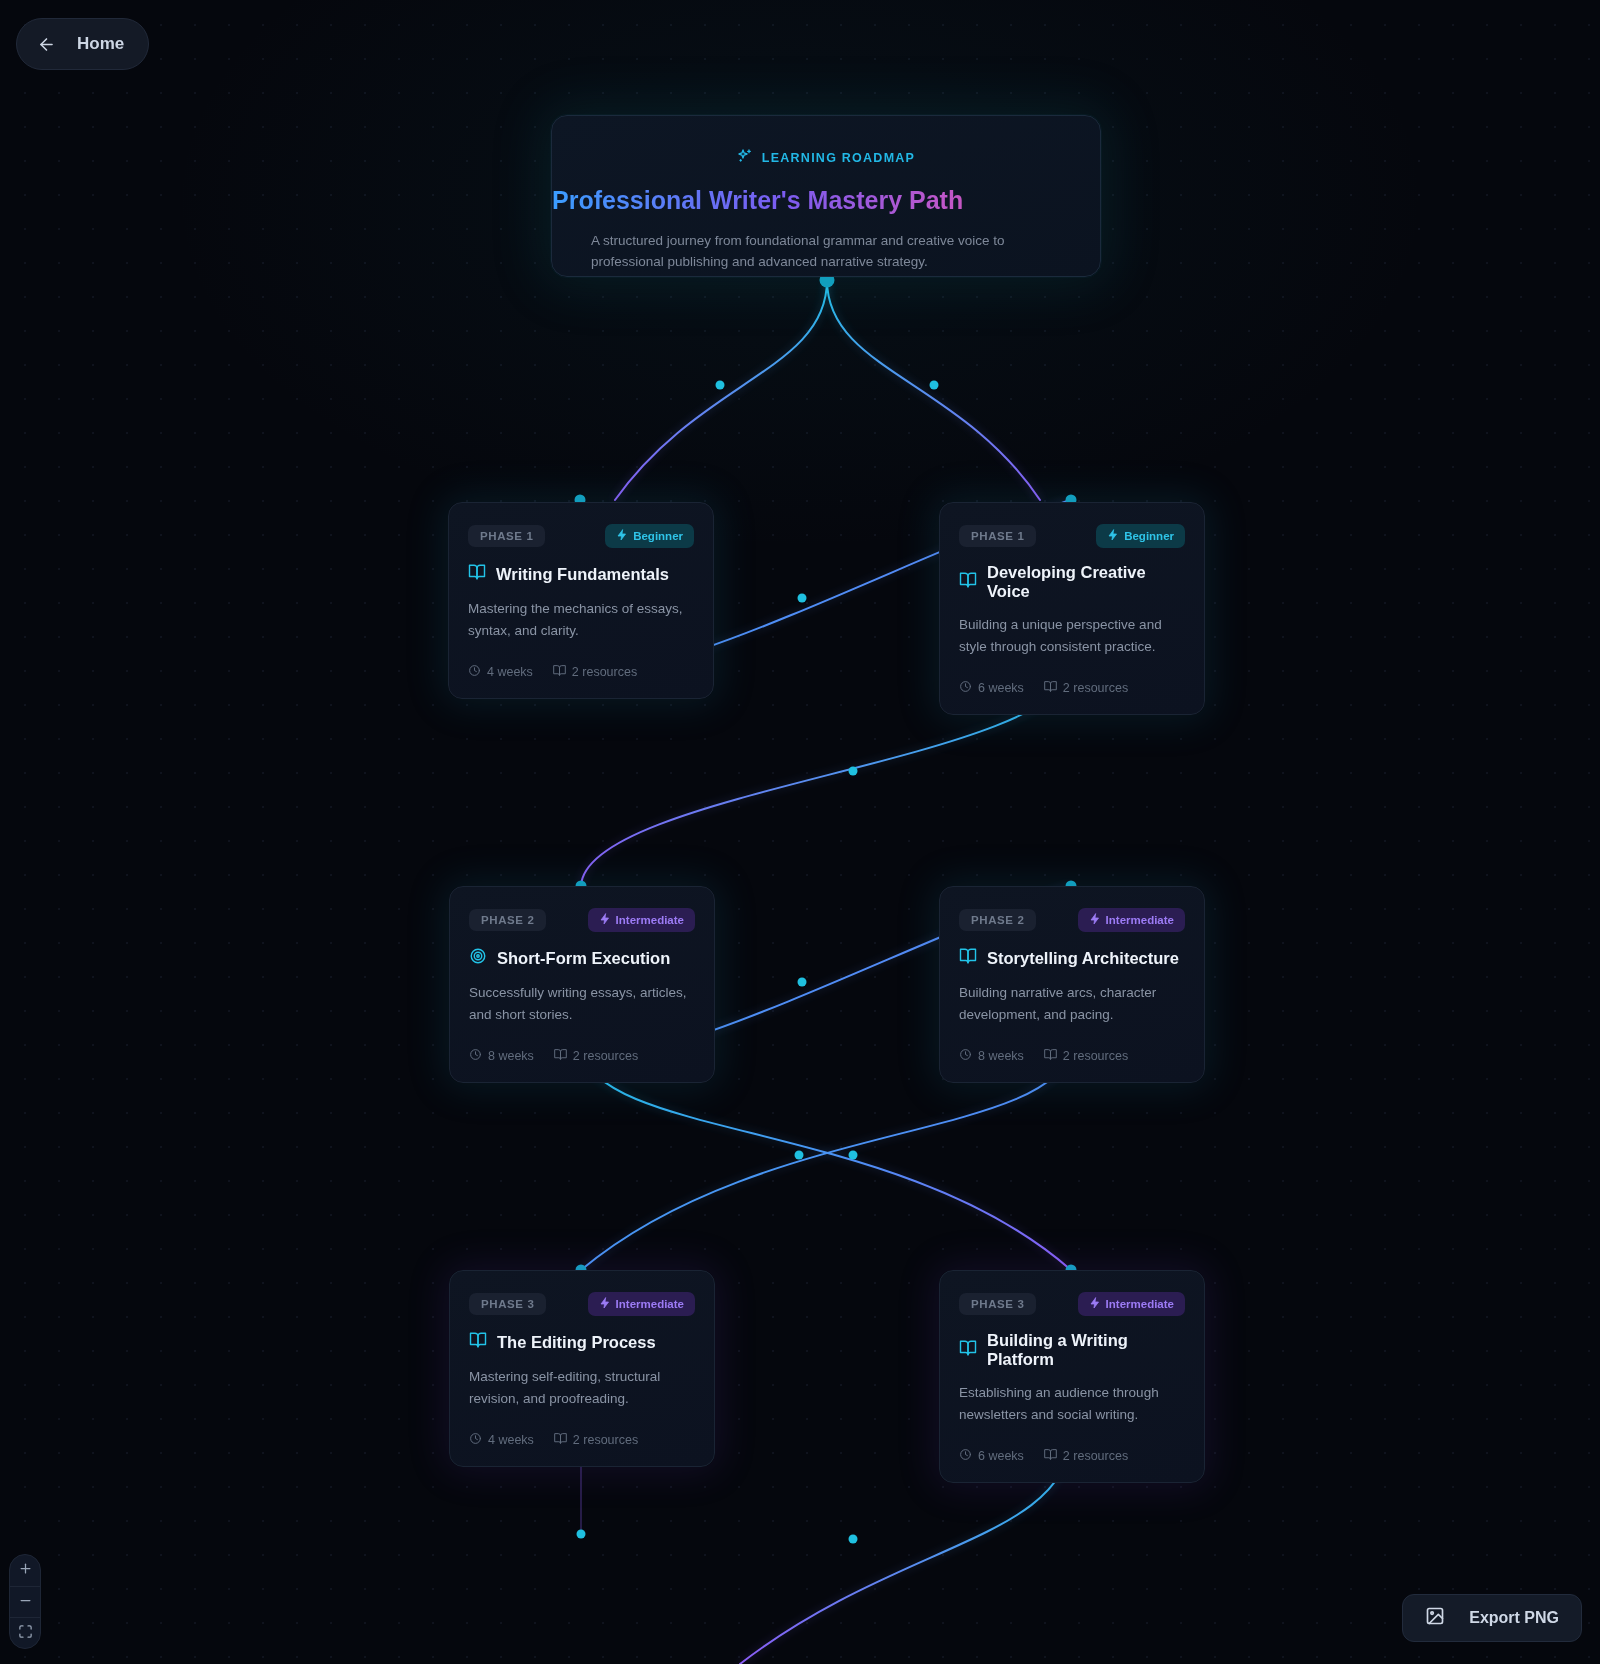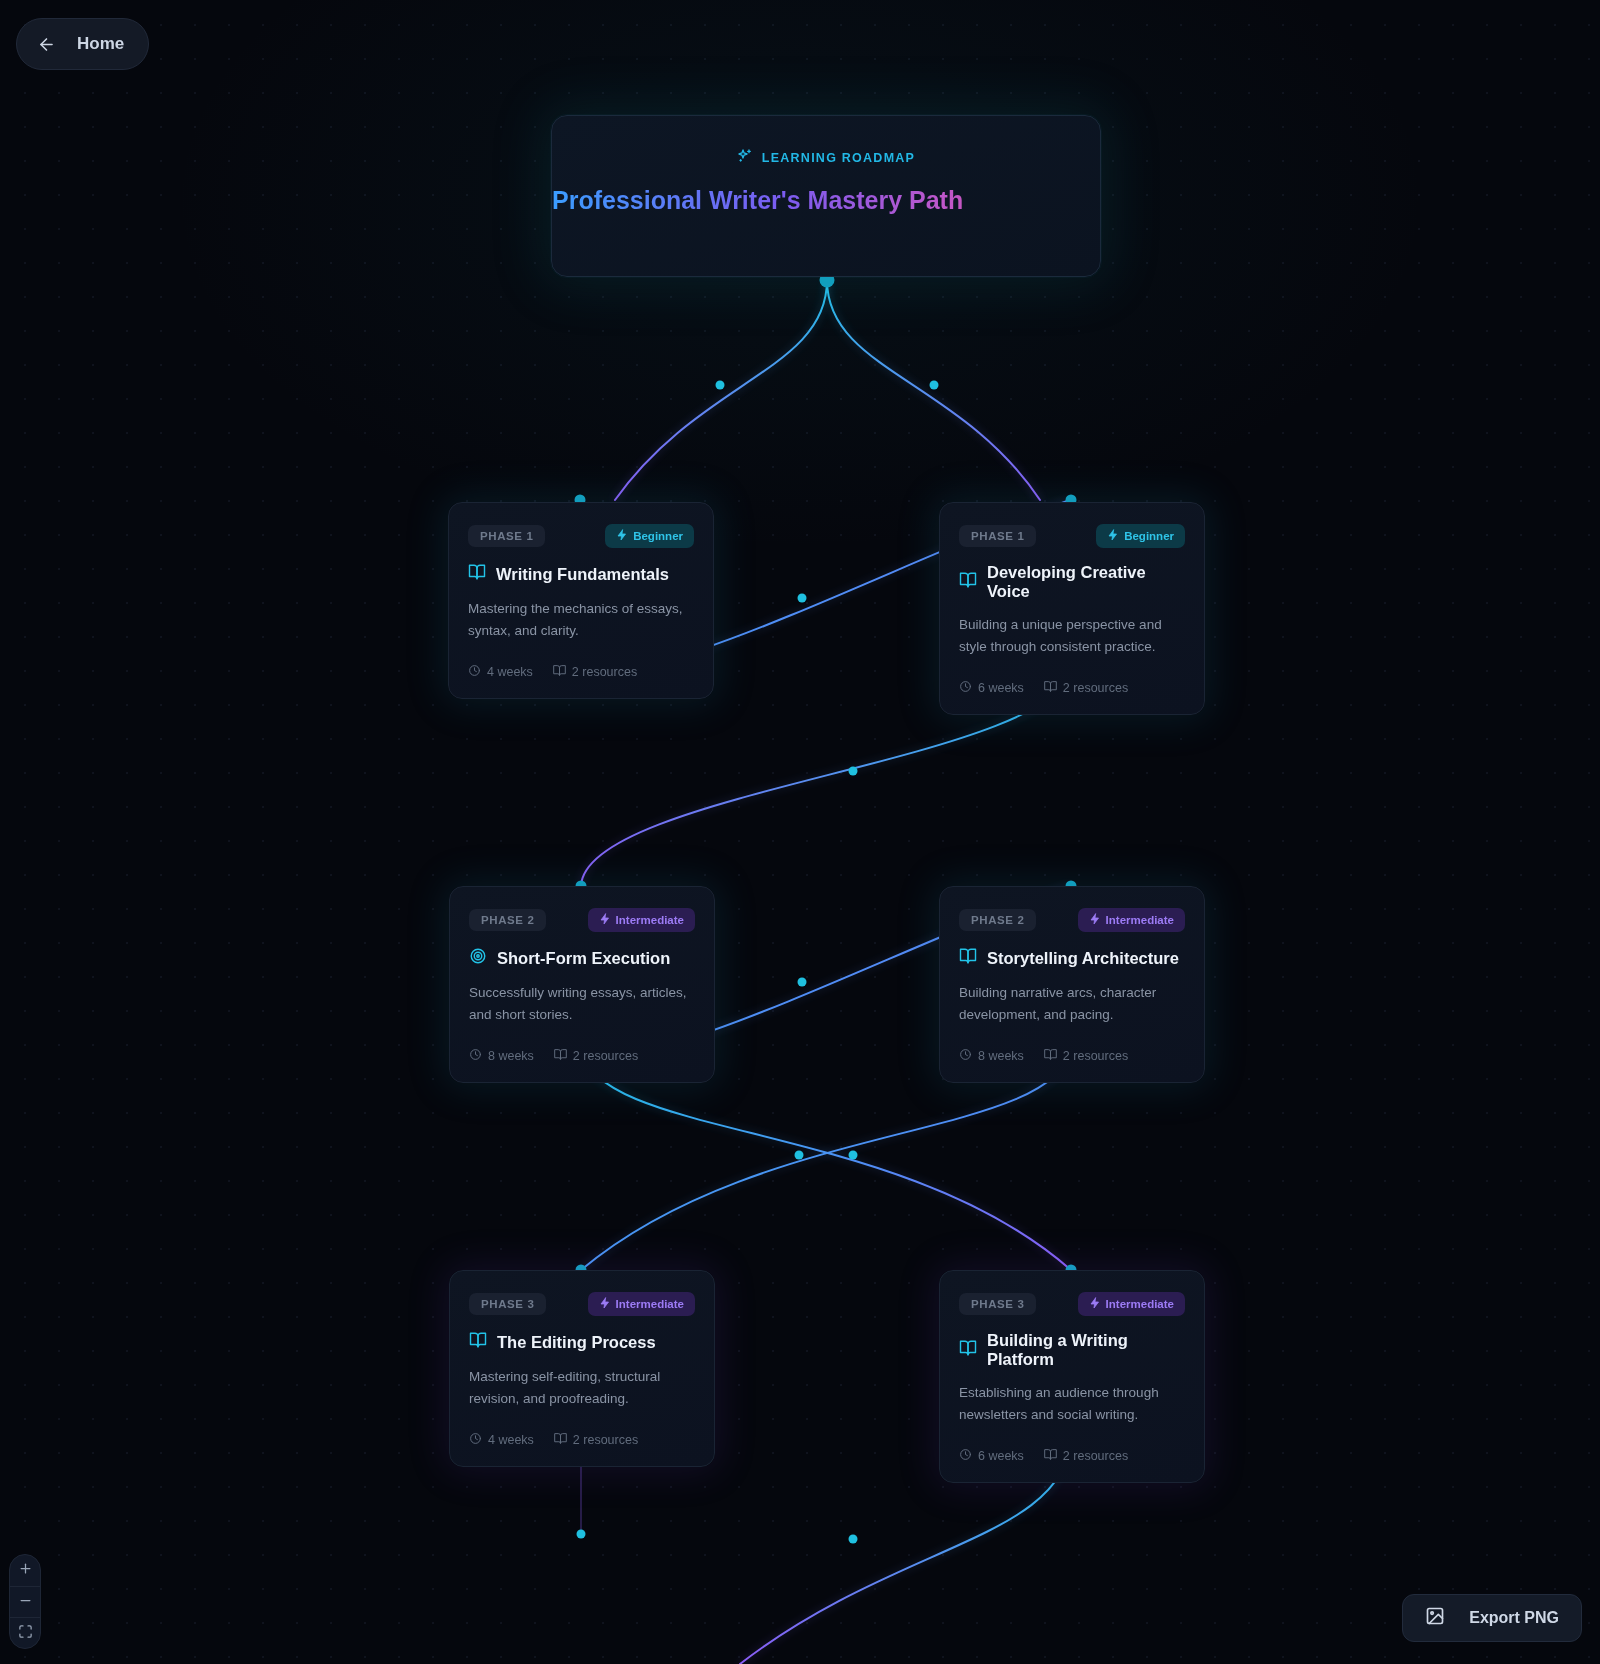--- a/index.html
+++ b/index.html
@@ -297,20 +297,21 @@
       <span>
         <svg width="16" height="16" viewBox="0 0 24 24" fill="none" stroke="#22b8e6" stroke-width="2" stroke-linecap="round" stroke-linejoin="round">
           <path d="M9 3l1.6 4.4L15 9l-4.4 1.6L9 15l-1.6-4.4L3 9l4.4-1.6L9 3z"></path>
           <path d="M18 3v4M20 5h-4"></path>
             <path d="M5.5 17.5v2M6.5 18.5h-2"></path>
         </svg>
       </span>
       <span>LEARNING ROADMAP</span>
     </div>
     <div id="roadmap-title">Professional Writer's Mastery Path</div>
+    <div id="roadmap-subtitle">A structured journey from foundational grammar and creative voice to professional publishing and advanced narrative strategy.</div>
   </div>
 
   <div id="cards-layer">
       <div class="node-card glow-cyan" style="left: 448px; top: 502px;">
     <div class="card-top">
       <span class="phase-chip">PHASE 1</span>
       <span class="level-chip level-beginner">
         <span><svg width="12" height="12" viewBox="0 0 24 24" fill="none" stroke="#2fc4e8" stroke-width="1.6" stroke-linecap="round" stroke-linejoin="round">
                 <polygon points="13 2 4 14 11 14 10 22 19 10 12 10 13 2" fill="#2fc4e8" stroke="#2fc4e8"></polygon>
               </svg></span>

